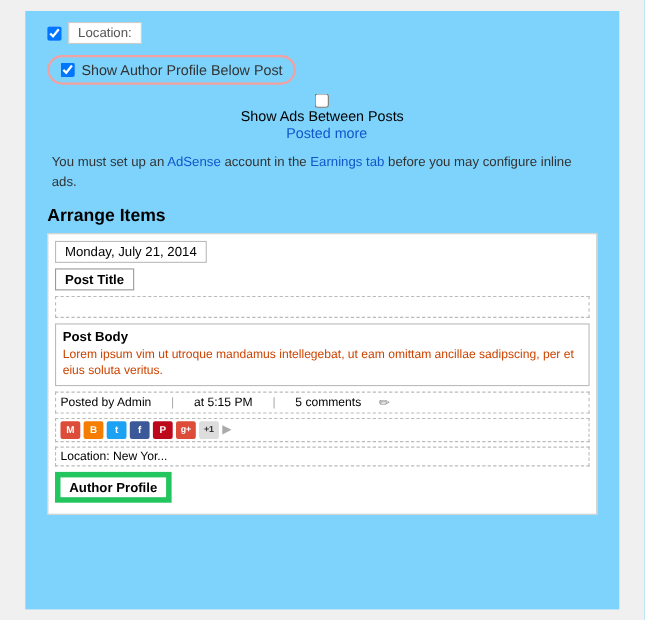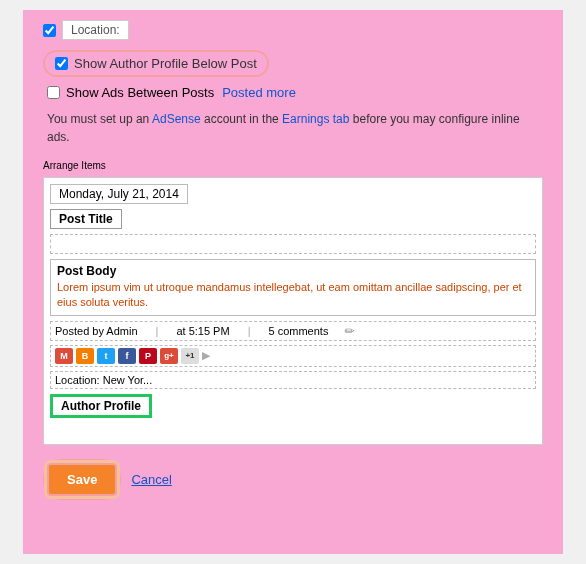--- a/index.html
+++ b/index.html
@@ -7,21 +7,21 @@
       font-family: Arial, sans-serif;
       font-size: 13px;
       background: #f0f0f0;
       width: 586px;
       min-height: 564px;
       display: flex;
       justify-content: center;
       padding: 10px 0;
     }
     .container {
-      background: #f9a8d4;
+      background: #7dd3fc;
       width: 540px;
       padding: 10px 20px 32px 20px;
     }
     .location-row {
       display: flex;
       align-items: center;
       margin-bottom: 10px;
     }
     .location-row input[type="checkbox"] {
       margin-right: 6px;
@@ -75,22 +75,22 @@
       padding-left: 4px;
       line-height: 1.5;
     }
     .info-text span.blue {
       color: #1155cc;
     }
     .arrange-section {
       margin-bottom: 14px;
     }
     .arrange-title {
-      font-weight: normal;
-      font-size: 10px;
+      font-weight: bold;
+      font-size: 16px;
       margin-bottom: 6px;
     }
     .arrange-box {
       border: 1px solid #ccc;
       padding: 6px;
       background: #fff;
     }
     .date-bar {
       border: 1px solid #bbb;
       display: inline-block;
@@ -179,27 +179,27 @@
       margin-bottom: 4px;
       font-size: 11px;
     }
     .location-row2 {
       border: 1px dashed #bbb;
       padding: 2px 4px;
       margin-bottom: 5px;
       font-size: 11px;
     }
     .author-profile-btn {
-      border: 3px solid #22c55e;
+      border: 5px solid #22c55e;
       display: inline-block;
       padding: 2px 8px;
       font-size: 12px;
       font-weight: bold;
       background: #fff;
-      margin-bottom: 20px;
+      margin-bottom: 4px;
     }
     .footer-row {
       display: flex;
       align-items: center;
       gap: 10px;
       margin-top: 10px;
     }
     .save-btn {
       background: #f5832a;
       color: #fff;
@@ -235,21 +235,21 @@
   <div class="location-row">
     <input type="checkbox" checked="" style="">
     <span class="location-label">Location:</span>
   </div>
 
   <div class="show-author-row">
     <input type="checkbox" checked="" style="">
     <span class="show-author-label">Show Author Profile Below Post</span>
   </div>
 
-  <div class="show-ads-row" style="margin-top:6px;">
+  <div class="show-ads-row" style="margin-top:6px;flex-direction:column;">
     <input type="checkbox" style="">
     <span style="margin-right:4px;">Show Ads Between Posts</span>
     <a href="#" class="learn-more">Posted more</a>
   </div>
 
   <div class="info-text">
     <span>You must set up an <span class="blue">AdSense</span> account in the <span class="blue">Earnings tab</span> </span><span>before you may configure inline ads.</span>
   </div>
 
   <div class="arrange-section">
@@ -297,20 +297,14 @@
 
       
       <div class="location-row2">Location: New Yor...</div>
 
       
       <div class="author-profile-btn">Author Profile</div>
 
     </div>
   </div>
 
-  <div class="footer-row">
-    <div class="save-wrapper">
-      <button class="save-btn">Save</button>
-    </div>
-    <button class="cancel-btn">Cancel</button>
-  </div>
 
 </div>
 
 </body></html>

